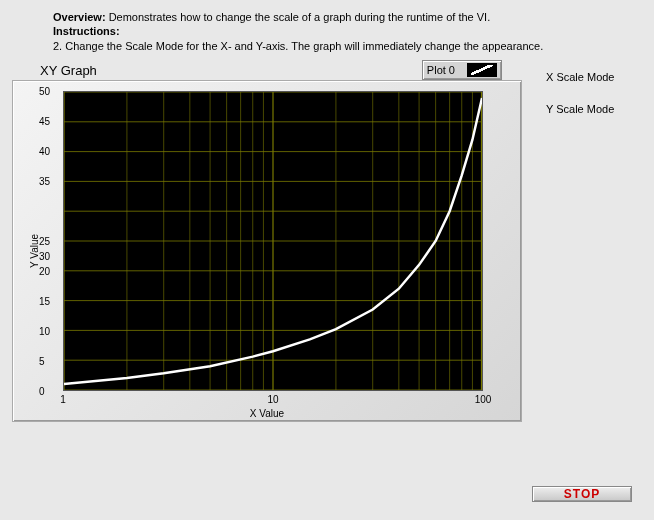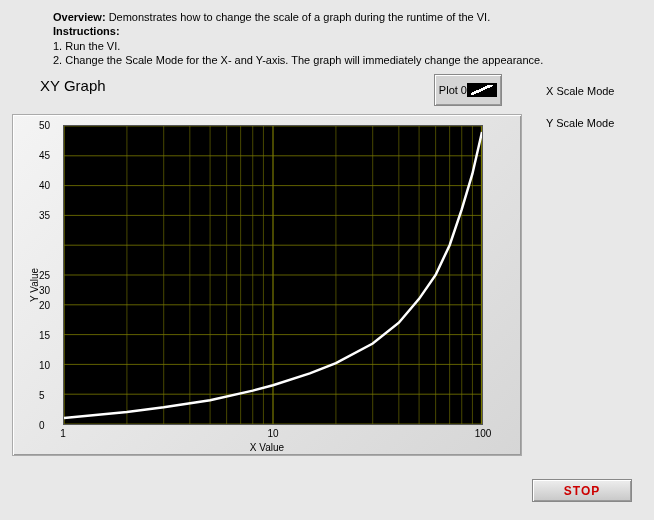--- a/index.html
+++ b/index.html
@@ -20,34 +20,34 @@
   width: 510px;
   position: relative;
 }
 .controls-panel {
   width: 112px;
   padding-left: 10px;
   padding-top: 8px;
 }
 
 .graph-title { 
-  font-size: 15px; 
+  font-size: 13px; 
   margin-left: 28px; 
-  margin-bottom: 20px;
+  margin-bottom: 2px;
 }
 .legend-box {
   position: absolute;
   top: -3px;
   right: 20px;
   display: flex;
   align-items: center;
-  gap: 0;
+  gap: 12px;
   background: #d4d4d4;
   border: 1px solid #888;
-  padding: 8px 4px;
+  padding: 2px 4px;
   box-shadow: inset 1px 1px 0 #fff, inset -1px -1px 0 #999;
 }
 .legend-icon {
   width: 30px;
   height: 14px;
   background: #000;
   position: relative;
 }
 .legend-icon::after {
   content: "";
@@ -119,39 +119,38 @@
   padding: 2px 4px;
   font-size: 11px;
   height: 20px;
 }
 
 .stop-btn {
   position: absolute;
   right: 22px;
   bottom: 18px;
   width: 100px;
-  height: 23px;
+  height: 16px;
   background: linear-gradient(#eee,#c8c8c8);
   border: 1px solid #888;
   box-shadow: inset 1px 1px 0 #fff, inset -1px -1px 0 #999;
   color: #c00;
   font-weight: bold;
   font-size: 12px;
   letter-spacing: 1px;
   cursor: pointer;
   font-family: inherit;
 }
 </style>
 </head>
 <body>
 
 <div class="header">
   <div><b>Overview:</b><span> Demonstrates how to change the scale of a graph during the runtime of the VI.</span></div>
   <div><b>Instructions:</b></div>
-  <div>1. Run the VI.</div>
   <div>2. Change the Scale Mode for the X- and Y-axis. The graph will immediately change the appearance.</div>
 </div>
 
 <div class="main">
   <div class="graph-panel">
     <div class="graph-title">XY Graph</div>
     <div class="legend-box">
       <span>Plot 0</span>
       <span class="legend-icon"></span>
     </div>

